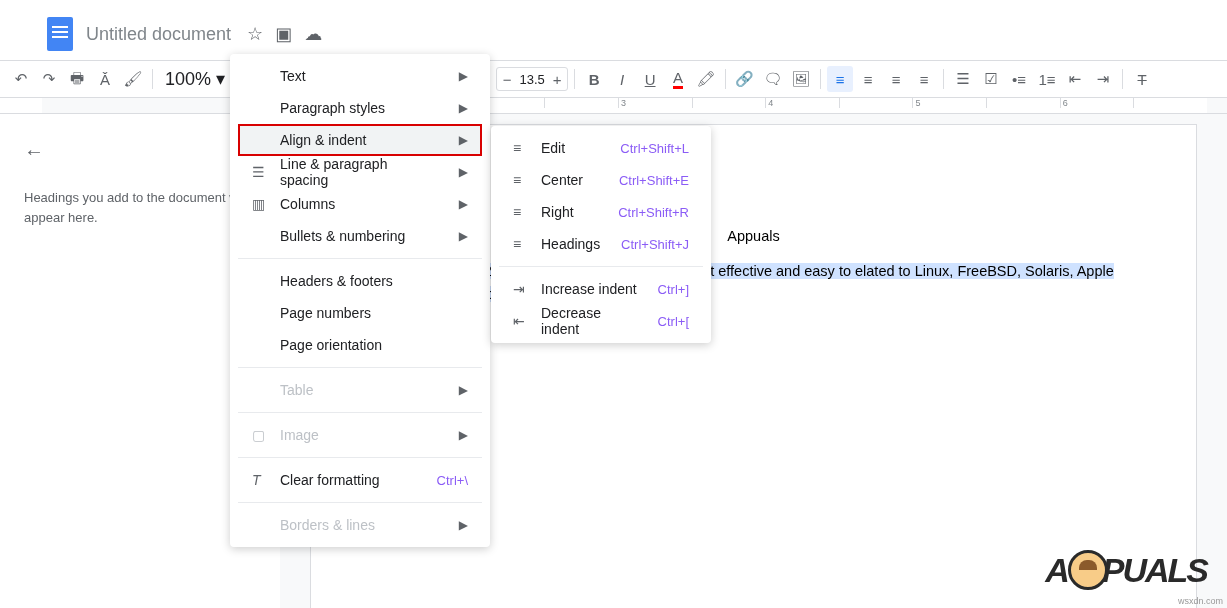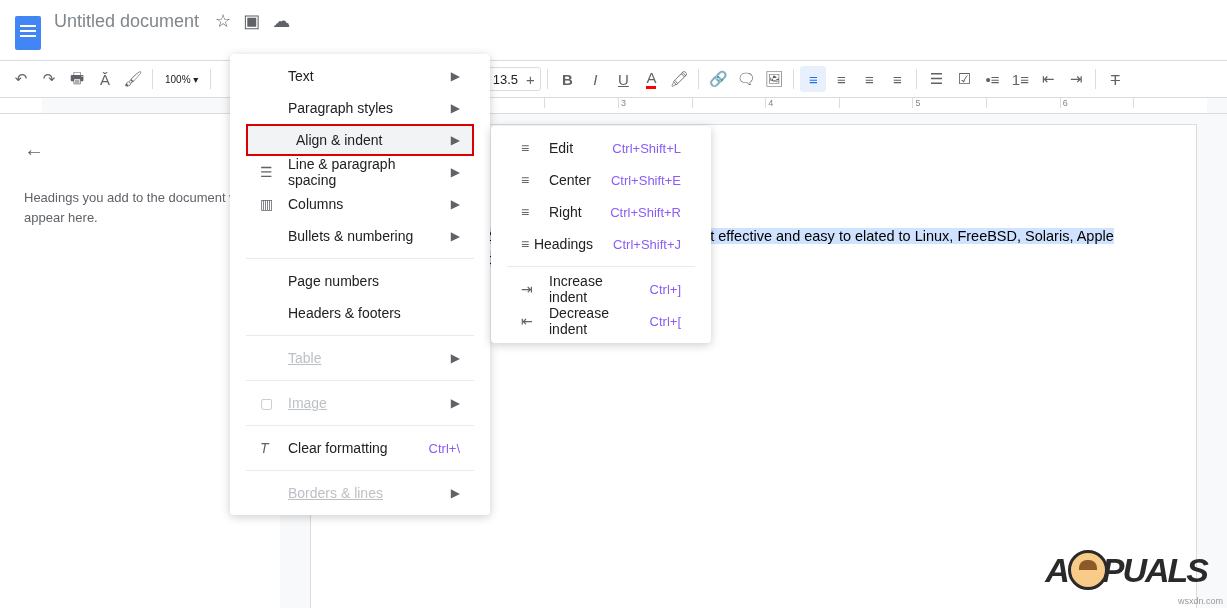--- a/index.html
+++ b/index.html
@@ -1,38 +1,38 @@
 <!DOCTYPE html>
 <html><head>
 <meta charset="utf-8">
 <style>
 * { margin: 0; padding: 0; box-sizing: border-box; }
 body { font-family: Arial, sans-serif; font-size: 13px; color: #202124; background: #fff; width: 1227px; height: 608px; overflow: hidden; position: relative; }
 
 
-.header { display: flex; align-items: flex-start; padding: 8px 14px 0 8px; height: 60px; }
+.header { display: flex; align-items: center; padding: 8px 14px 0 8px; height: 60px; margin-left: 32px; }
 .logo { width: 40px; height: 50px; display: flex; align-items: center; justify-content: center; }
 .logo-icon { width: 26px; height: 34px; background: #4285f4; border-radius: 2px; position: relative; }
 .logo-icon::before { content: ''; position: absolute; left: 5px; top: 9px; width: 16px; height: 2px; background: #fff; box-shadow: 0 5px 0 #fff, 0 10px 0 #fff; }
 .title-area { flex: 1; }
 .title-row { display: flex; align-items: center; gap: 10px; height: 26px; }
 .doc-title { font-size: 18px; color: #80868b; padding: 2px 6px; }
 .title-icons { display: flex; gap: 12px; color: #5f6368; }
 .title-icons span { font-size: 18px; cursor: pointer; }
 .menubar { display: flex; align-items: center; gap: 2px; height: 28px; }
 .menu-item { padding: 4px 8px; color: #202124; cursor: pointer; font-size: 14px; border-radius: 3px; }
 .menu-item.active { border: 2px solid #d80000; }
 .last-edit { color: #5f6368; text-decoration: underline; font-size: 13px; margin-left: 10px; }
 
 
 .toolbar { display: flex; align-items: center; height: 38px; border-top: 1px solid #dadce0; border-bottom: 1px solid #dadce0; padding: 0 8px; gap: 2px; background: #fff; }
 .tbtn { width: 26px; height: 26px; display: flex; align-items: center; justify-content: center; cursor: pointer; color: #5f6368; border-radius: 3px; font-size: 15px; }
 .tbtn.active { background: #e8f0fe; color: #1a73e8; }
 .tsep { width: 1px; height: 20px; background: #dadce0; margin: 0 4px; }
-.zoom { display: flex; align-items: center; padding: 0 6px; font-size: 10px; cursor: pointer; justify-content: center; }
+.zoom { display: flex; align-items: center; padding: 0 6px; font-size: 18px; cursor: pointer; justify-content: center; }
 .fontsize { display: flex; align-items: center; border: 1px solid #dadce0; border-radius: 3px; height: 24px; }
 .fontsize .tbtn { width: 20px; }
 .fontsize-val { width: 30px; text-align: center; font-size: 13px; }
 
 
 .ruler-row { display: flex; height: 16px; border-bottom: 1px solid #dadce0; }
 .outline-toggle { width: 42px; }
 .ruler { flex: 1; background: #f8f9fa; position: relative; font-size: 9px; color: #80868b; }
 .ruler-white { position: absolute; left: 208px; right: 20px; top: 0; bottom: 0; background: #fff; }
 .ruler-marks { position: absolute; left: 208px; right: 20px; top: 0; display: flex; }
@@ -41,30 +41,30 @@
 
 .body-row { display: flex; height: calc(608px - 60px - 38px - 16px); }
 .outline { width: 280px; padding: 20px 24px; color: #5f6368; font-size: 13px; line-height: 1.5; border-right: 1px solid transparent; }
 .back-arrow { font-size: 20px; color: #5f6368; margin-bottom: 24px; display: block; }
 .doc-area { flex: 1; background: #f8f9fa; position: relative; padding: 10px 30px; }
 .page { background: #fff; border: 1px solid #dadce0; width: 100%; height: 560px; padding: 100px 80px; font-size: 14.5px; line-height: 1.6; color: #000; }
 .page .doc-heading { text-align: center; margin-bottom: 12px; font-size: 14.5px; font-weight: normal; }
 .page .sel { background: #cfe2ff; }
 
 
-.dropdown { position: absolute; background: #fff; box-shadow: 0 2px 10px rgba(0,0,0,.2); border-radius: 4px; padding: 6px 16px; z-index: 10; font-size: 14px; }
+.dropdown { position: absolute; background: #fff; box-shadow: 0 2px 10px rgba(0,0,0,.2); border-radius: 4px; padding: 6px 8px; z-index: 10; font-size: 14px; }
 .dd-item { display: flex; align-items: center; height: 32px; padding: 0 14px; cursor: pointer; position: relative; }
 .dd-item .dd-icon { width: 28px; color: #5f6368; font-size: 14px; }
 .dd-item .dd-label { flex: 1; color: #202124; }
 .dd-item .dd-shortcut { color: #8b5cf6; font-size: 13px; margin-left: 20px; }
 .dd-item .dd-arrow { color: #5f6368; margin-left: 20px; font-size: 12px; }
-.dd-item.disabled .dd-label { color: #bdc1c6; text-decoration: underline; }
+.dd-item.disabled .dd-label { color: #bdc1c6; }
 .dd-item.disabled .dd-icon { color: #bdc1c6; }
 .dd-item.highlight { background: #f1f3f4; }
-.dd-item.redbox { outline: 2px solid #d80000; outline-offset: -2px; gap: 8px; }
+.dd-item.redbox { outline: 2px solid #d80000; outline-offset: -2px; }
 .dd-sep { height: 1px; background: #e8eaed; margin: 6px 0; }
 
 .dd1 { left: 230px; top: 54px; width: 260px; }
 .dd2 { left: 491px; top: 126px; width: 220px; }
 
 .watermark { position: absolute; right: 4px; bottom: 2px; font-size: 9px; color: #999; }
 .logo-watermark { position: absolute; right: 20px; bottom: 18px; font-size: 34px; font-weight: 900; font-style: italic; color: #2a2a2a; letter-spacing: -2px; display:flex; align-items:center; }
 .logo-watermark::after { content: 'PUALS'; font-style: italic; }
 .avatar { width: 40px; height: 40px; border-radius: 50%; border: 3px solid #2a2a2a; background: #f8cc88; display:inline-block; position: relative; margin-right: -6px; }
 .avatar::after { content:''; position:absolute; left:8px; top:7px; width:18px; height:10px; background:#8b5a2b; border-radius: 8px 8px 0 0; }
@@ -161,20 +161,21 @@
   </div>
 </div>
 
 <div class="body-row">
   <div class="outline">
     <span class="back-arrow">←</span>
     <div>Headings you add to the document will appear here.</div>
   </div>
   <div class="doc-area">
     <div class="page">
+      <div class="doc-heading">Appuals</div>
       <span class="sel">established in 2014 as a way to provide simple yet effective and easy to elated to Linux, FreeBSD, Solaris, Apple and Windows to help the end-users problems.</span>
     </div>
   </div>
 </div>
 
 <div class="dropdown dd1">
   <div class="dd-item">
       <span class="dd-icon"></span>
       <span class="dd-label">Text</span>
       <span class="dd-arrow">▶</span>
@@ -200,25 +201,29 @@
       <span class="dd-arrow">▶</span>
     </div>
   <div class="dd-item">
       <span class="dd-icon"></span>
       <span class="dd-label">Bullets &amp; numbering</span>
       <span class="dd-arrow">▶</span>
     </div>
   <div class="dd-sep"></div>
   <div class="dd-item">
       <span class="dd-icon"></span>
+      <span class="dd-label">Headers &amp; footers</span>
+    </div>
+  <div class="dd-item">
+      <span class="dd-icon"></span>
       <span class="dd-label">Page numbers</span>
     </div>
   <div class="dd-item">
       <span class="dd-icon"></span>
-      <span class="dd-label">Headers &amp; footers</span>
+      <span class="dd-label">Page orientation</span>
     </div>
   <div class="dd-sep"></div>
   <div class="dd-item disabled">
       <span class="dd-icon"></span>
       <span class="dd-label">Table</span>
       <span class="dd-arrow">▶</span>
     </div>
   <div class="dd-sep"></div>
   <div class="dd-item disabled">
       <span class="dd-icon">▢</span>

